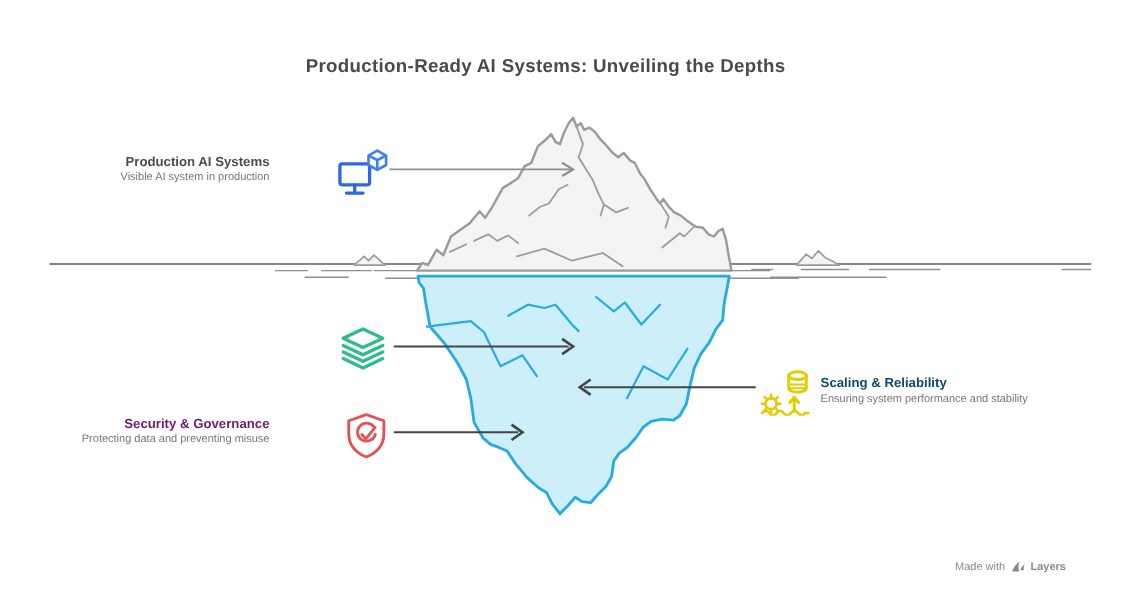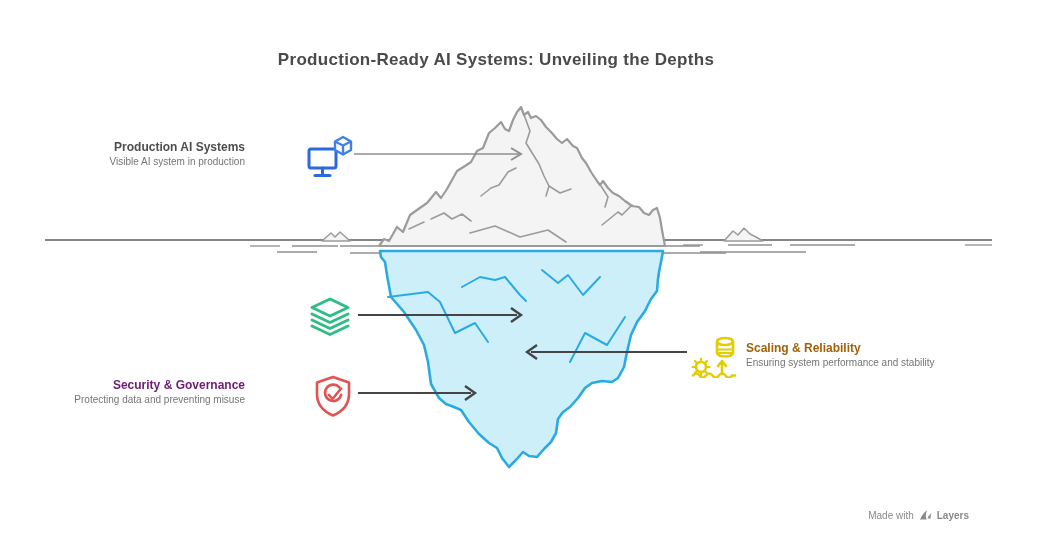--- a/index.html
+++ b/index.html
@@ -128,21 +128,21 @@
   </div>
   <svg class="icon" style="left:315px;top:375px;" width="36" height="42" viewBox="0 0 36 42">
     <g stroke="#e25353" fill="none" stroke-width="2.6" stroke-linejoin="round" stroke-linecap="round">
       <path d="M18,2 L34,7.5 V19 C34,30 27.5,36.5 18,40.5 C8.5,36.5 2,30 2,19 V7.5 Z"></path>
       <path d="M24.5,12.5 A8.2,8.2 0 1 0 26.2,19.8"></path>
       <path d="M14,20 L17.5,24 L26,13.5"></path>
     </g>
   </svg>
 
   <div class="lbl left" style="left:746px;top:341px;">
-    <div class="t" style="color: #a16207;">Scaling &amp; Reliability</div>
+    <div class="t" style="color: #0c4a6e;">Scaling &amp; Reliability</div>
     <div class="s">Ensuring system performance and stability</div>
   </div>
   <svg class="icon" style="left:691px;top:334px;" width="46" height="44" viewBox="0 0 46 44">
     <g stroke="#e3cc00" fill="none" stroke-width="2.6" stroke-linejoin="round" stroke-linecap="round">
       <path d="M26,7.5 C26,5.6 29.6,4 34,4 C38.4,4 42,5.6 42,7.5 V19 C42,20.9 38.4,22.5 34,22.5 C29.6,22.5 26,20.9 26,19 Z"></path>
       <path d="M26,7.5 C26,9.4 29.6,11 34,11 C38.4,11 42,9.4 42,7.5"></path>
       <path d="M27,15.5 L41,15.5 M27,19 L41,19" stroke-width="1.8"></path>
       <circle cx="10" cy="33" r="5"></circle>
       <path d="M15.5,33 L18.5,33 M13.9,36.9 L16,39 M10,38.5 L10,41.5 M6.1,36.9 L4,39 M4.5,33 L1.5,33 M6.1,29.1 L4,27 M10,27.5 L10,24.5 M13.9,29.1 L16,27" stroke-width="2.2"></path>
       <path d="M31,40 V28 M27,32 L31,27 L35,32"></path>

